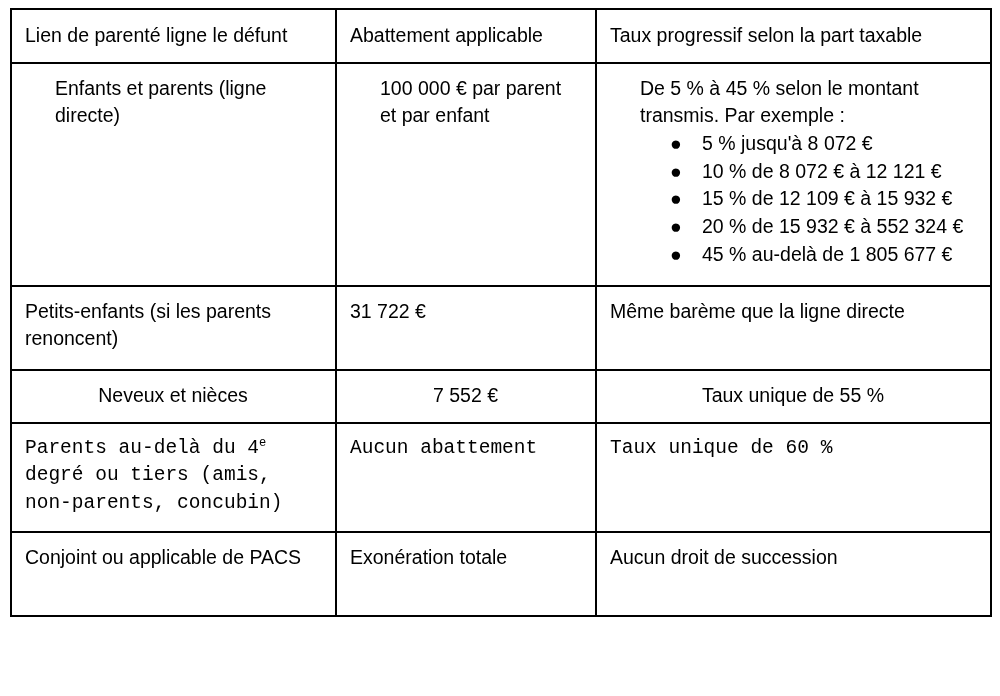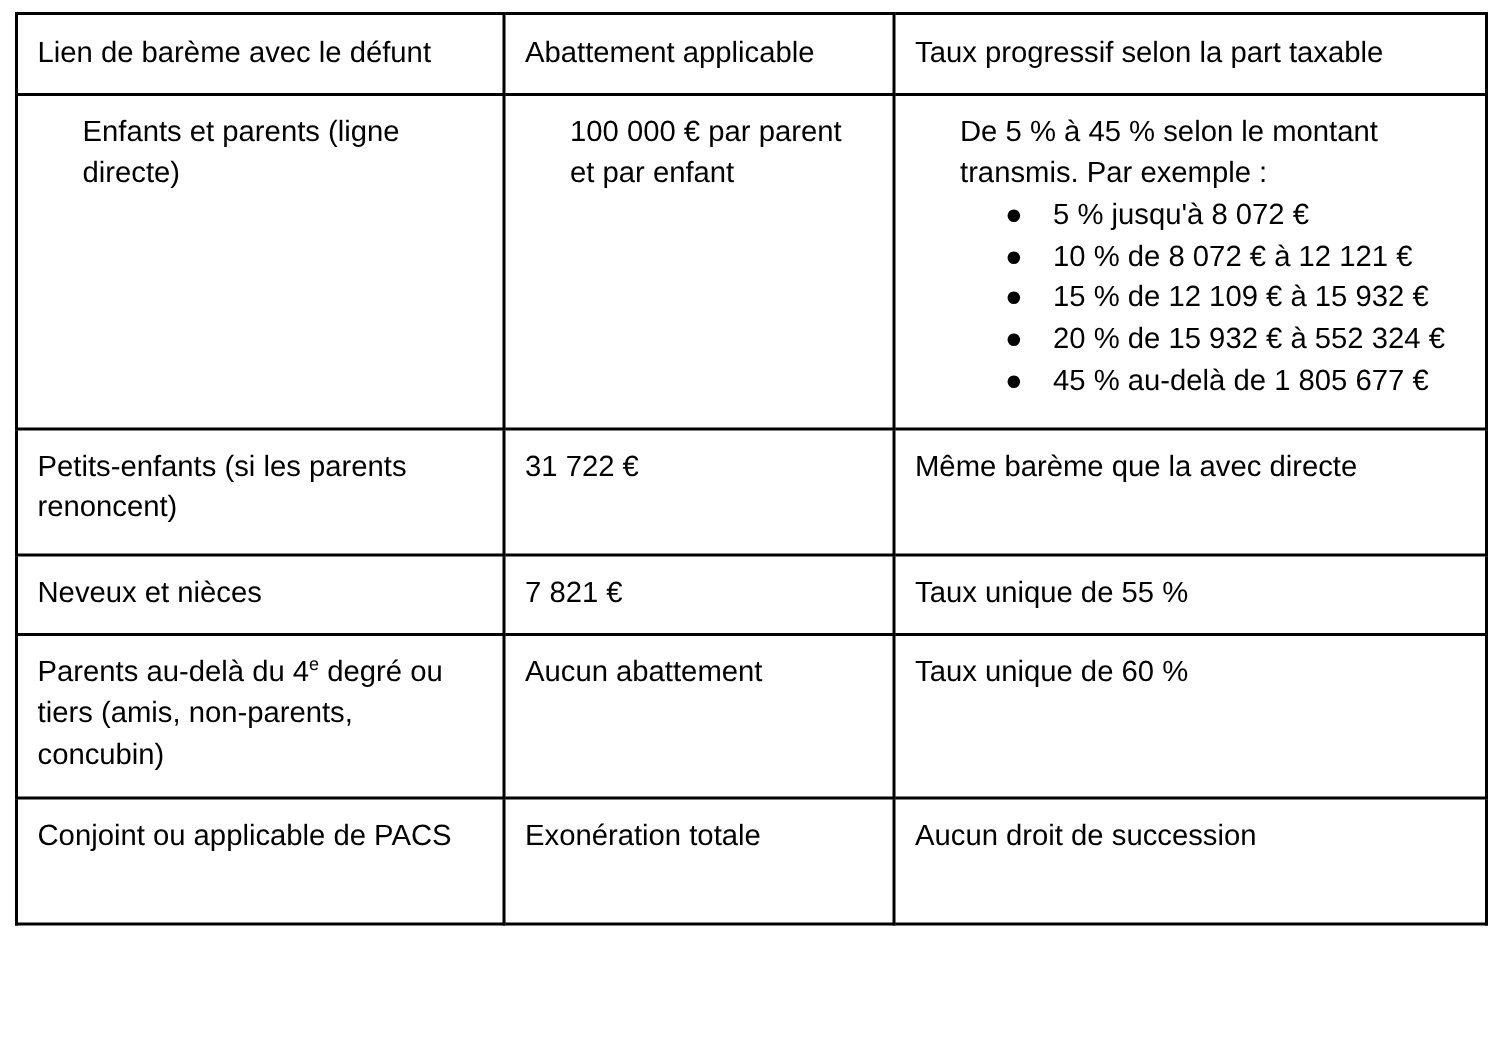--- a/index.html
+++ b/index.html
@@ -47,22 +47,22 @@
   table.succession-table thead th {
     padding-top: 12px;
     padding-bottom: 12px;
     height: 26px;
   }
 
   
   tr[data-row="0"] td { height: 199px; padding-left: 43px; }
   tr[data-row="1"] td { height: 60px; }
   tr[data-row="2"] td { height: 59px; }
-  tr[data-row="3"] td { height: 29px; }
-  tr[data-row="4"] td { height: 85px; }
+  tr[data-row="3"] td { height: 29px; text-align: center; }
+  tr[data-row="4"] td { height: 85px; font-family: Liberation Mono, monospace; }
   tr[data-row="5"] td { height: 60px; }
 
   .cell-text {
     display: block;
     white-space: pre-line;
   }
 
   ul.bullets {
     margin: 0;
     padding: 0;
@@ -95,21 +95,21 @@
 
 <div class="table-wrap">
   <table class="succession-table">
     <colgroup>
       <col class="c1">
         <col class="c2">
         <col class="c3">
     </colgroup>
     <thead>
       <tr>
-        <th>Lien de barème avec le défunt</th>
+        <th>Lien de parenté ligne le défunt</th>
         <th>Abattement applicable</th>
         <th>Taux progressif selon la part taxable</th>
       </tr>
     </thead>
     <tbody>
 
       <tr data-row="0">
         <td>
           <span class="cell-text">Enfants et parents (ligne directe)</span>
         </td>
@@ -129,31 +129,31 @@
       </tr>
 
       <tr data-row="1">
         <td>
           <span class="cell-text">Petits-enfants (si les parents renoncent)</span>
         </td>
         <td>
           <span class="cell-text">31 722 €</span>
         </td>
         <td>
-          <span class="cell-text">Même barème que la avec directe</span>
+          <span class="cell-text">Même barème que la ligne directe</span>
         </td>
       </tr>
 
 
       <tr data-row="3">
         <td>
           <span class="cell-text">Neveux et nièces</span>
         </td>
         <td>
-          <span class="cell-text">7 821 €</span>
+          <span class="cell-text">7 552 €</span>
         </td>
         <td>
           <span class="cell-text">Taux unique de 55 %</span>
         </td>
       </tr>
 
       <tr data-row="4">
         <td>
           <span class="cell-text"><span>Parents au-delà du 4</span><sup class="ordinal">e</sup><span> degré ou tiers (amis, non-parents, concubin)</span></span>
         </td>

